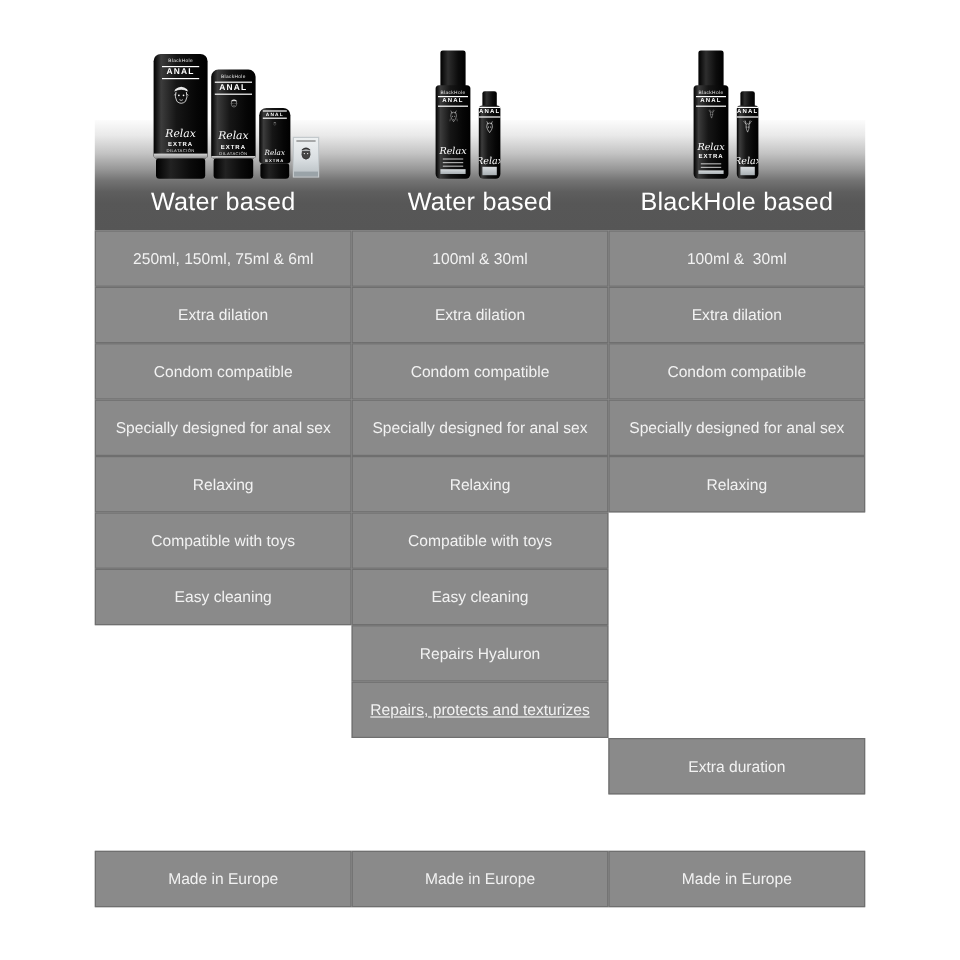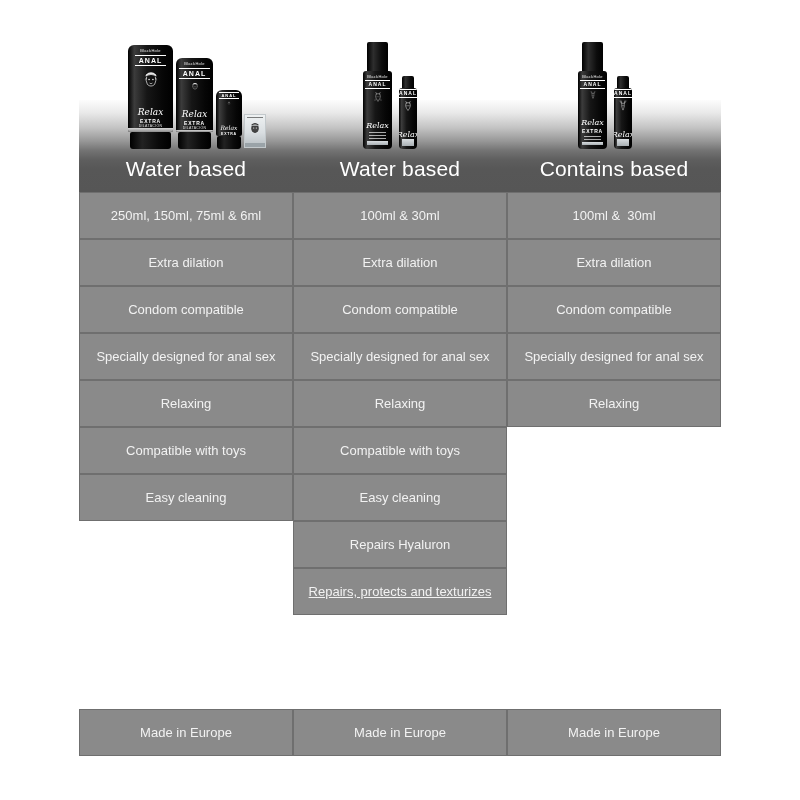--- a/index.html
+++ b/index.html
@@ -246,21 +246,21 @@
         </svg>
         <span class="p-script">Relax</span>
         <div class="b-foot"></div>
       </div>
     </div>
   </div>
 
   <div class="headers">
     <div class="header-title">Water based</div>
     <div class="header-title">Water based</div>
-    <div class="header-title">Contains based</div>
+    <div class="header-title">BlackHole based</div>
   </div>
 
   <div class="grid" id="grid">
       <div class="cell" style="grid-area: 1 / 1;">
         <span>250ml, 150ml, 75ml &amp; 6ml</span>
       </div>
       <div class="cell" style="grid-area: 1 / 2;">
         <span>100ml &amp; 30ml</span>
       </div>
       <div class="cell" style="grid-area: 1 / 3;">
@@ -313,20 +313,23 @@
       </div>
       <div class="cell" style="grid-area: 7 / 2;">
         <span>Easy cleaning</span>
       </div>
       <div class="cell" style="grid-area: 8 / 2;">
         <span>Repairs Hyaluron</span>
       </div>
       <div class="cell" style="grid-area: 9 / 2; text-decoration: underline;">
         <span>Repairs, protects and texturizes</span>
       </div>
+      <div class="cell" style="grid-area: 10 / 3;">
+        <span>Extra duration</span>
+      </div>
       <div class="cell" style="grid-area: 12 / 1;">
         <span>Made in Europe</span>
       </div>
       <div class="cell" style="grid-area: 12 / 2;">
         <span>Made in Europe</span>
       </div>
       <div class="cell" style="grid-area: 12 / 3;">
         <span>Made in Europe</span>
       </div>
     </div>

